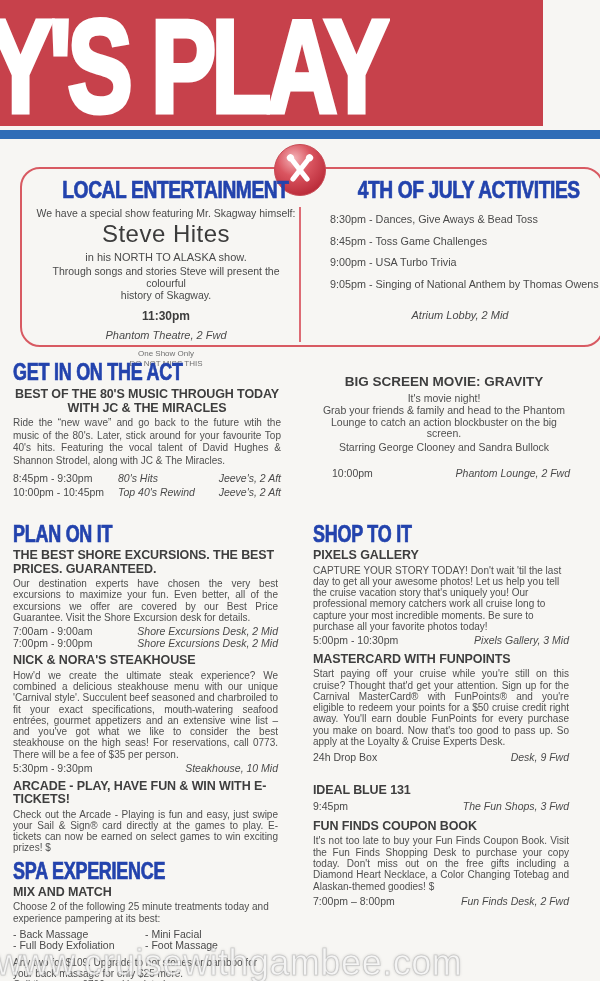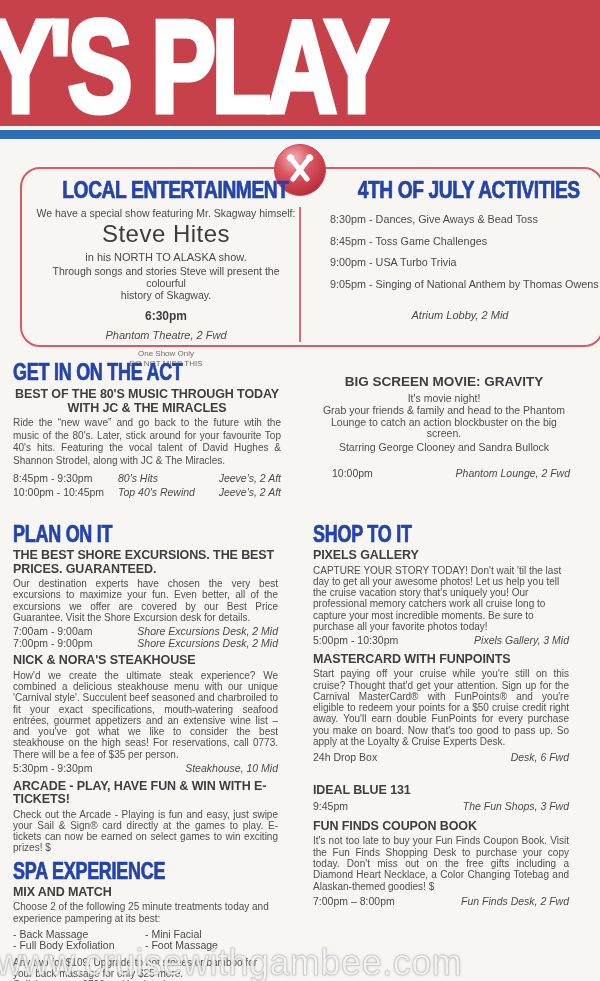--- a/index.html
+++ b/index.html
@@ -4,21 +4,21 @@
 <style>
   * { margin:0; padding:0; box-sizing:border-box; }
   html,body { background:#d9d9d9; }
   .page {
     position:relative; width:600px; height:981px; margin:0 auto;
     background:#f7f6f3; overflow:hidden;
     font-family:"Liberation Sans", sans-serif; color:#4f4f4f;
   }
 
   
-  .banner { position:absolute; top:0; left:0; width:600px; height:126px; background:#c7414b; overflow:hidden; }
+  .banner { position:absolute; top:0; left:0; width:543px; height:126px; background:#c7414b; overflow:hidden; }
   .banner-title {
     position:absolute; left:-12px; top:4px; line-height:126px; white-space:nowrap;
     color:#fff; font-weight:bold; font-size:132px; letter-spacing:-6px;
     -webkit-text-stroke:5px #ffffff;
     transform:scaleX(0.74); transform-origin:left center;
   }
   .stripe { position:absolute; top:130px; left:0; width:600px; height:9px; background:#2f6db7; }
 
   
   .feature-box {
@@ -125,21 +125,21 @@
     </div>
     <div class="box-vdivider"></div>
 
     <div class="box-col box-left">
       <span class="box-title">LOCAL ENTERTAINMENT</span>
       <div class="le-intro">We have a special show featuring Mr. Skagway himself:</div>
       <div class="le-performer">Steve Hites</div>
       <div class="le-show">in his NORTH TO ALASKA show.</div>
       <div class="le-desc mt3">Through songs and stories Steve will present the colourful</div>
       <div class="le-desc">history of Skagway.</div>
-      <div class="le-time">6:30pm</div>
+      <div class="le-time">11:30pm</div>
       <div class="le-venue">Phantom Theatre, 2 Fwd</div>
       <div class="le-note mt8">One Show Only</div>
       <div class="le-note">DO NOT MISS THIS</div>
     </div>
 
     <div class="box-col box-right">
       <span class="box-title">4TH OF JULY ACTIVITIES</span>
       <div class="july-list">
         <div class="july-item">8:30pm - Dances, Give Aways &amp; Bead Toss</div>
         <div class="july-item">8:45pm - Toss Game Challenges</div>
@@ -223,21 +223,21 @@
     <p class="body-text gap2">CAPTURE YOUR STORY TODAY! Don't wait 'til the last day to get all your awesome photos! Let us help you tell the cruise vacation story that's uniquely you! Our professional memory catchers work all cruise long to capture your most incredible moments. Be sure to purchase all your favorite photos today!</p>
     <div class="sched gap3">
       <span class="t">5:00pm - 10:30pm</span>
       <span class="v">Pixels Gallery, 3 Mid</span>
     </div>
 
     <div class="sub-head gap6">MASTERCARD WITH FUNPOINTS</div>
     <p class="body-text just gap2">Start paying off your cruise while you're still on this cruise? Thought that'd get your attention. Sign up for the Carnival MasterCard® with FunPoints® and you're eligible to redeem your points for a $50 cruise credit right away. You'll earn double FunPoints for every purchase you make on board. Now that's too good to pass up. So apply at the Loyalty &amp; Cruise Experts Desk.</p>
     <div class="sched gap5">
       <span class="t">24h Drop Box</span>
-      <span class="v">Desk, 6 Fwd</span>
+      <span class="v">Desk, 9 Fwd</span>
     </div>
 
     <div class="sub-head gap20">IDEAL BLUE 131</div>
     <div class="sched gap4">
       <span class="t">9:45pm</span>
       <span class="v">The Fun Shops, 3 Fwd</span>
     </div>
 
     <div class="sub-head gap7">FUN FINDS COUPON BOOK</div>
     <p class="body-text just gap2">It's not too late to buy your Fun Finds Coupon Book.  Visit the Fun Finds Shopping Desk to purchase your copy today. Don't miss out on the free gifts including a Diamond Heart Necklace, a Color Changing Totebag and Alaskan-themed goodies!  $</p>

